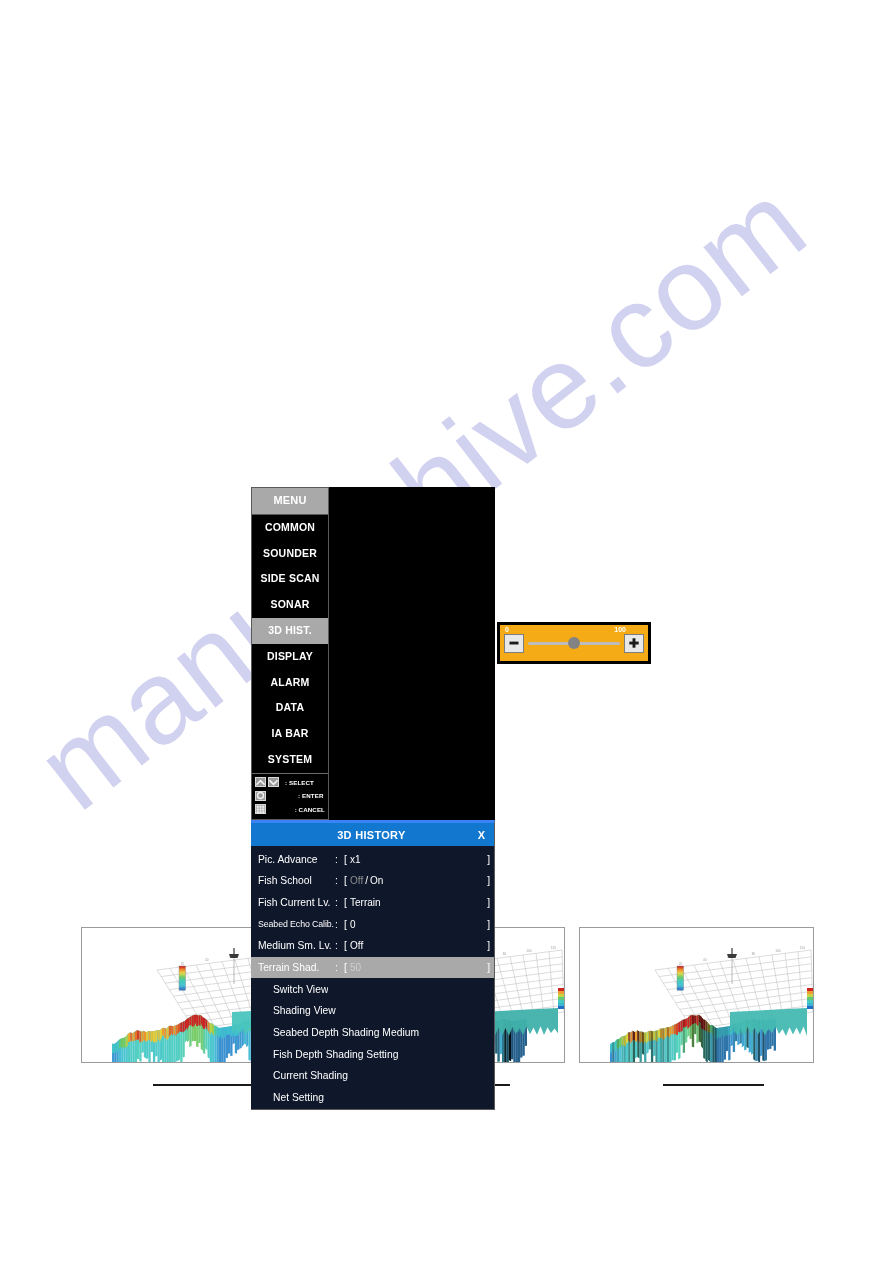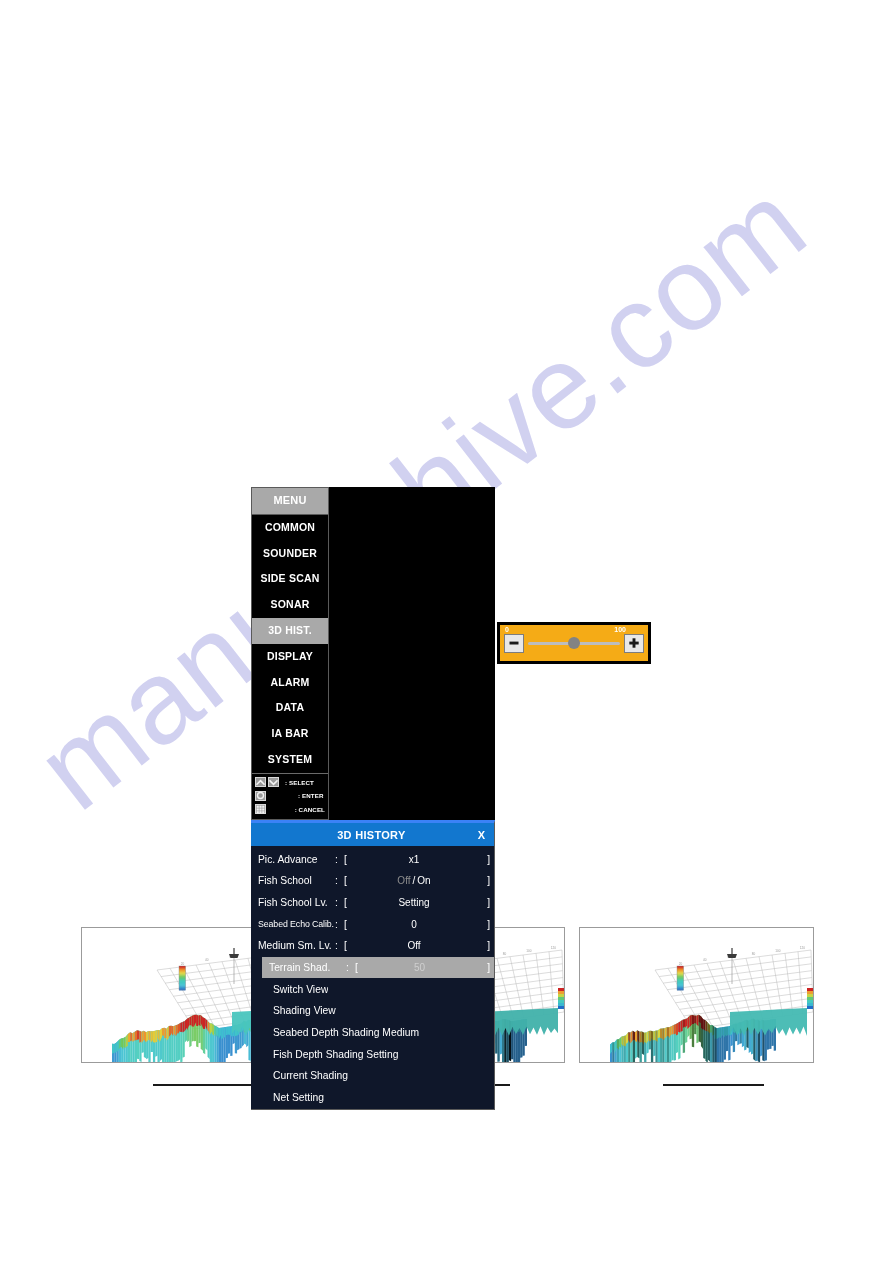--- a/index.html
+++ b/index.html
@@ -173,32 +173,30 @@
     padding-left: 7px;
     box-sizing: border-box;
     color: #ffffff;
     font-size: 10.3px;
     font-weight: normal;
     white-space: nowrap;
   }
   .menu-row.selected {
     background: #a9a9a9;
     color: #ffffff;
-    margin-left: 11px;
   }
   .row-label {
     width: 77px;
     overflow: hidden;
   }
   .row-label.tight { font-size: 8.8px; letter-spacing: -0.1px; }
   .row-colon { width: 9px; text-align: left; }
   .row-bracket-l { width: 6px; }
   .row-value {
     flex: 1 1 auto;
-    text-align: center;
     font-size: 10px;
   }
   .row-value .dim { color: #8e8e8e; }
   .row-value .sep { color: #ffffff; padding: 0 2px; }
   .row-value.faded { color: #cfcfcf; }
   .row-bracket-r {
     width: 12px;
     text-align: right;
     padding-right: 4px;
   }
@@ -398,24 +396,24 @@
           <div class="row-bracket-r">]</div>
         </div>
         <div class="menu-row">
           <div class="row-label">Fish School</div>
           <div class="row-colon">:</div>
           <div class="row-bracket-l">[</div>
           <div class="row-value"><span class="dim">Off</span><span class="sep">/</span><span>On</span></div>
           <div class="row-bracket-r">]</div>
         </div>
         <div class="menu-row">
-          <div class="row-label">Fish School Lv.</div>
+          <div class="row-label">Fish Current Lv.</div>
           <div class="row-colon">:</div>
           <div class="row-bracket-l">[</div>
-          <div class="row-value">Setting</div>
+          <div class="row-value">Terrain</div>
           <div class="row-bracket-r">]</div>
         </div>
         <div class="menu-row">
           <div class="row-label tight">Seabed Echo Calib.</div>
           <div class="row-colon">:</div>
           <div class="row-bracket-l">[</div>
           <div class="row-value">0</div>
           <div class="row-bracket-r">]</div>
         </div>
         <div class="menu-row">

